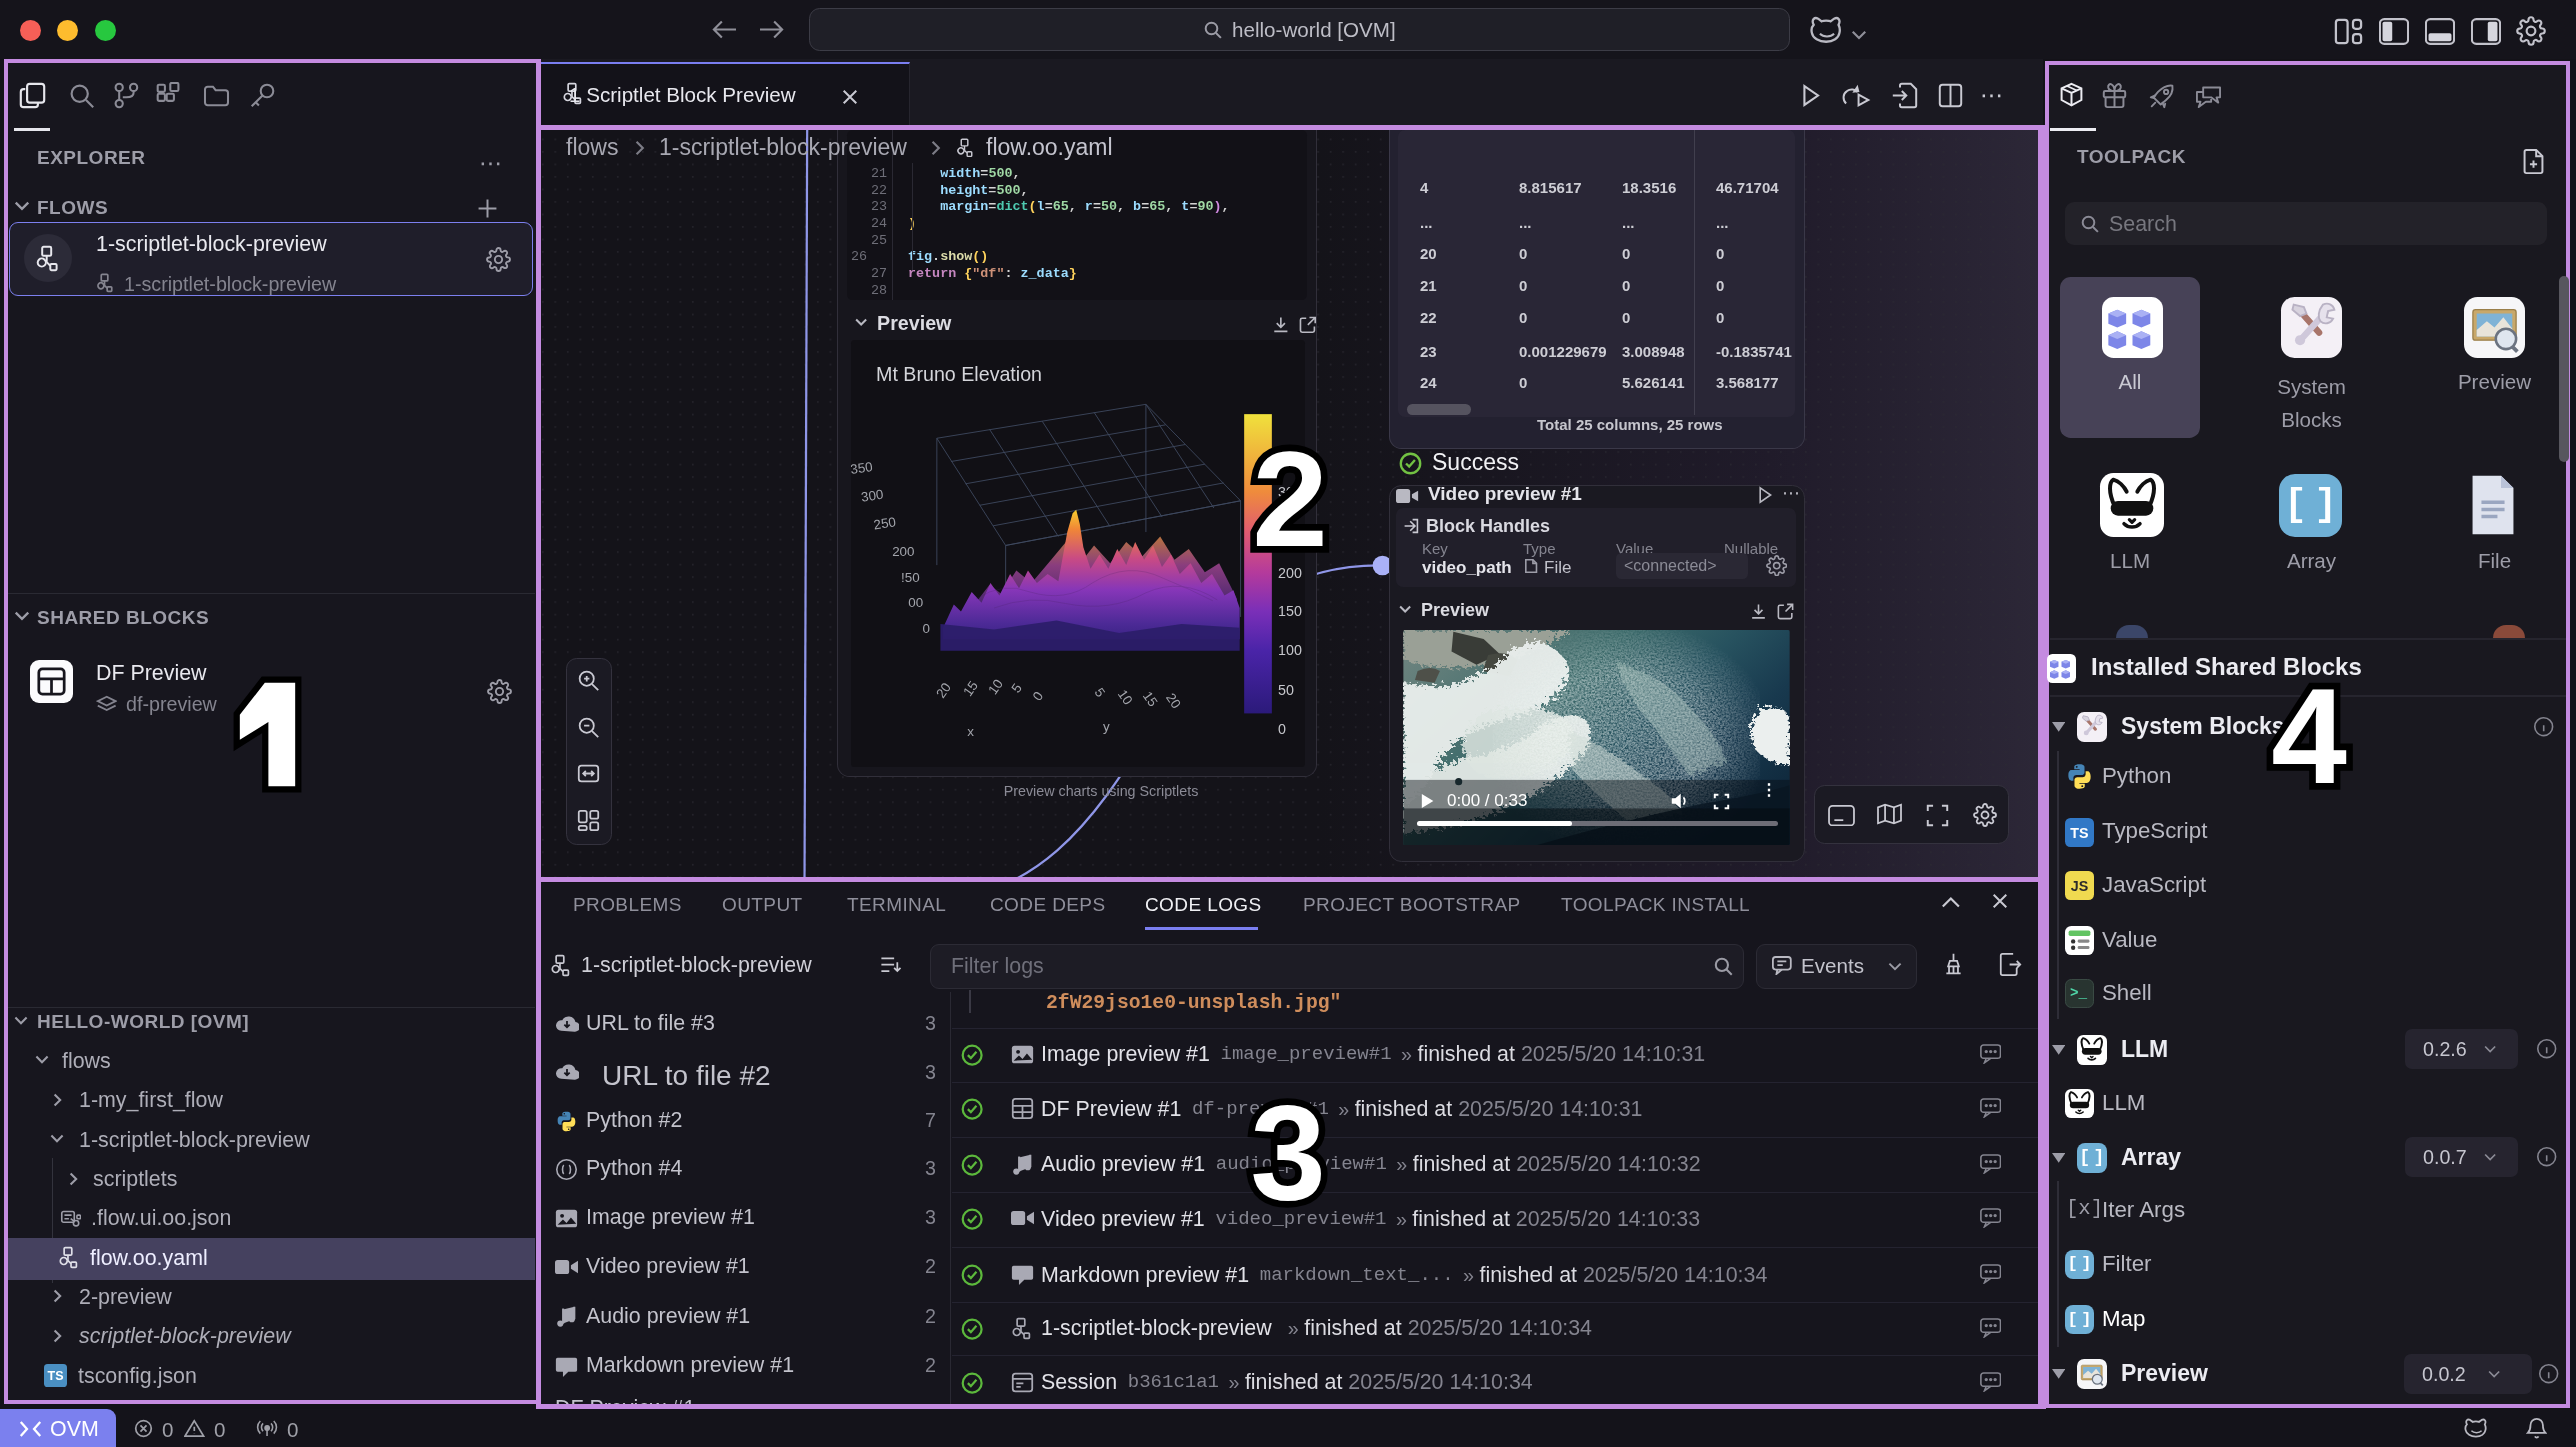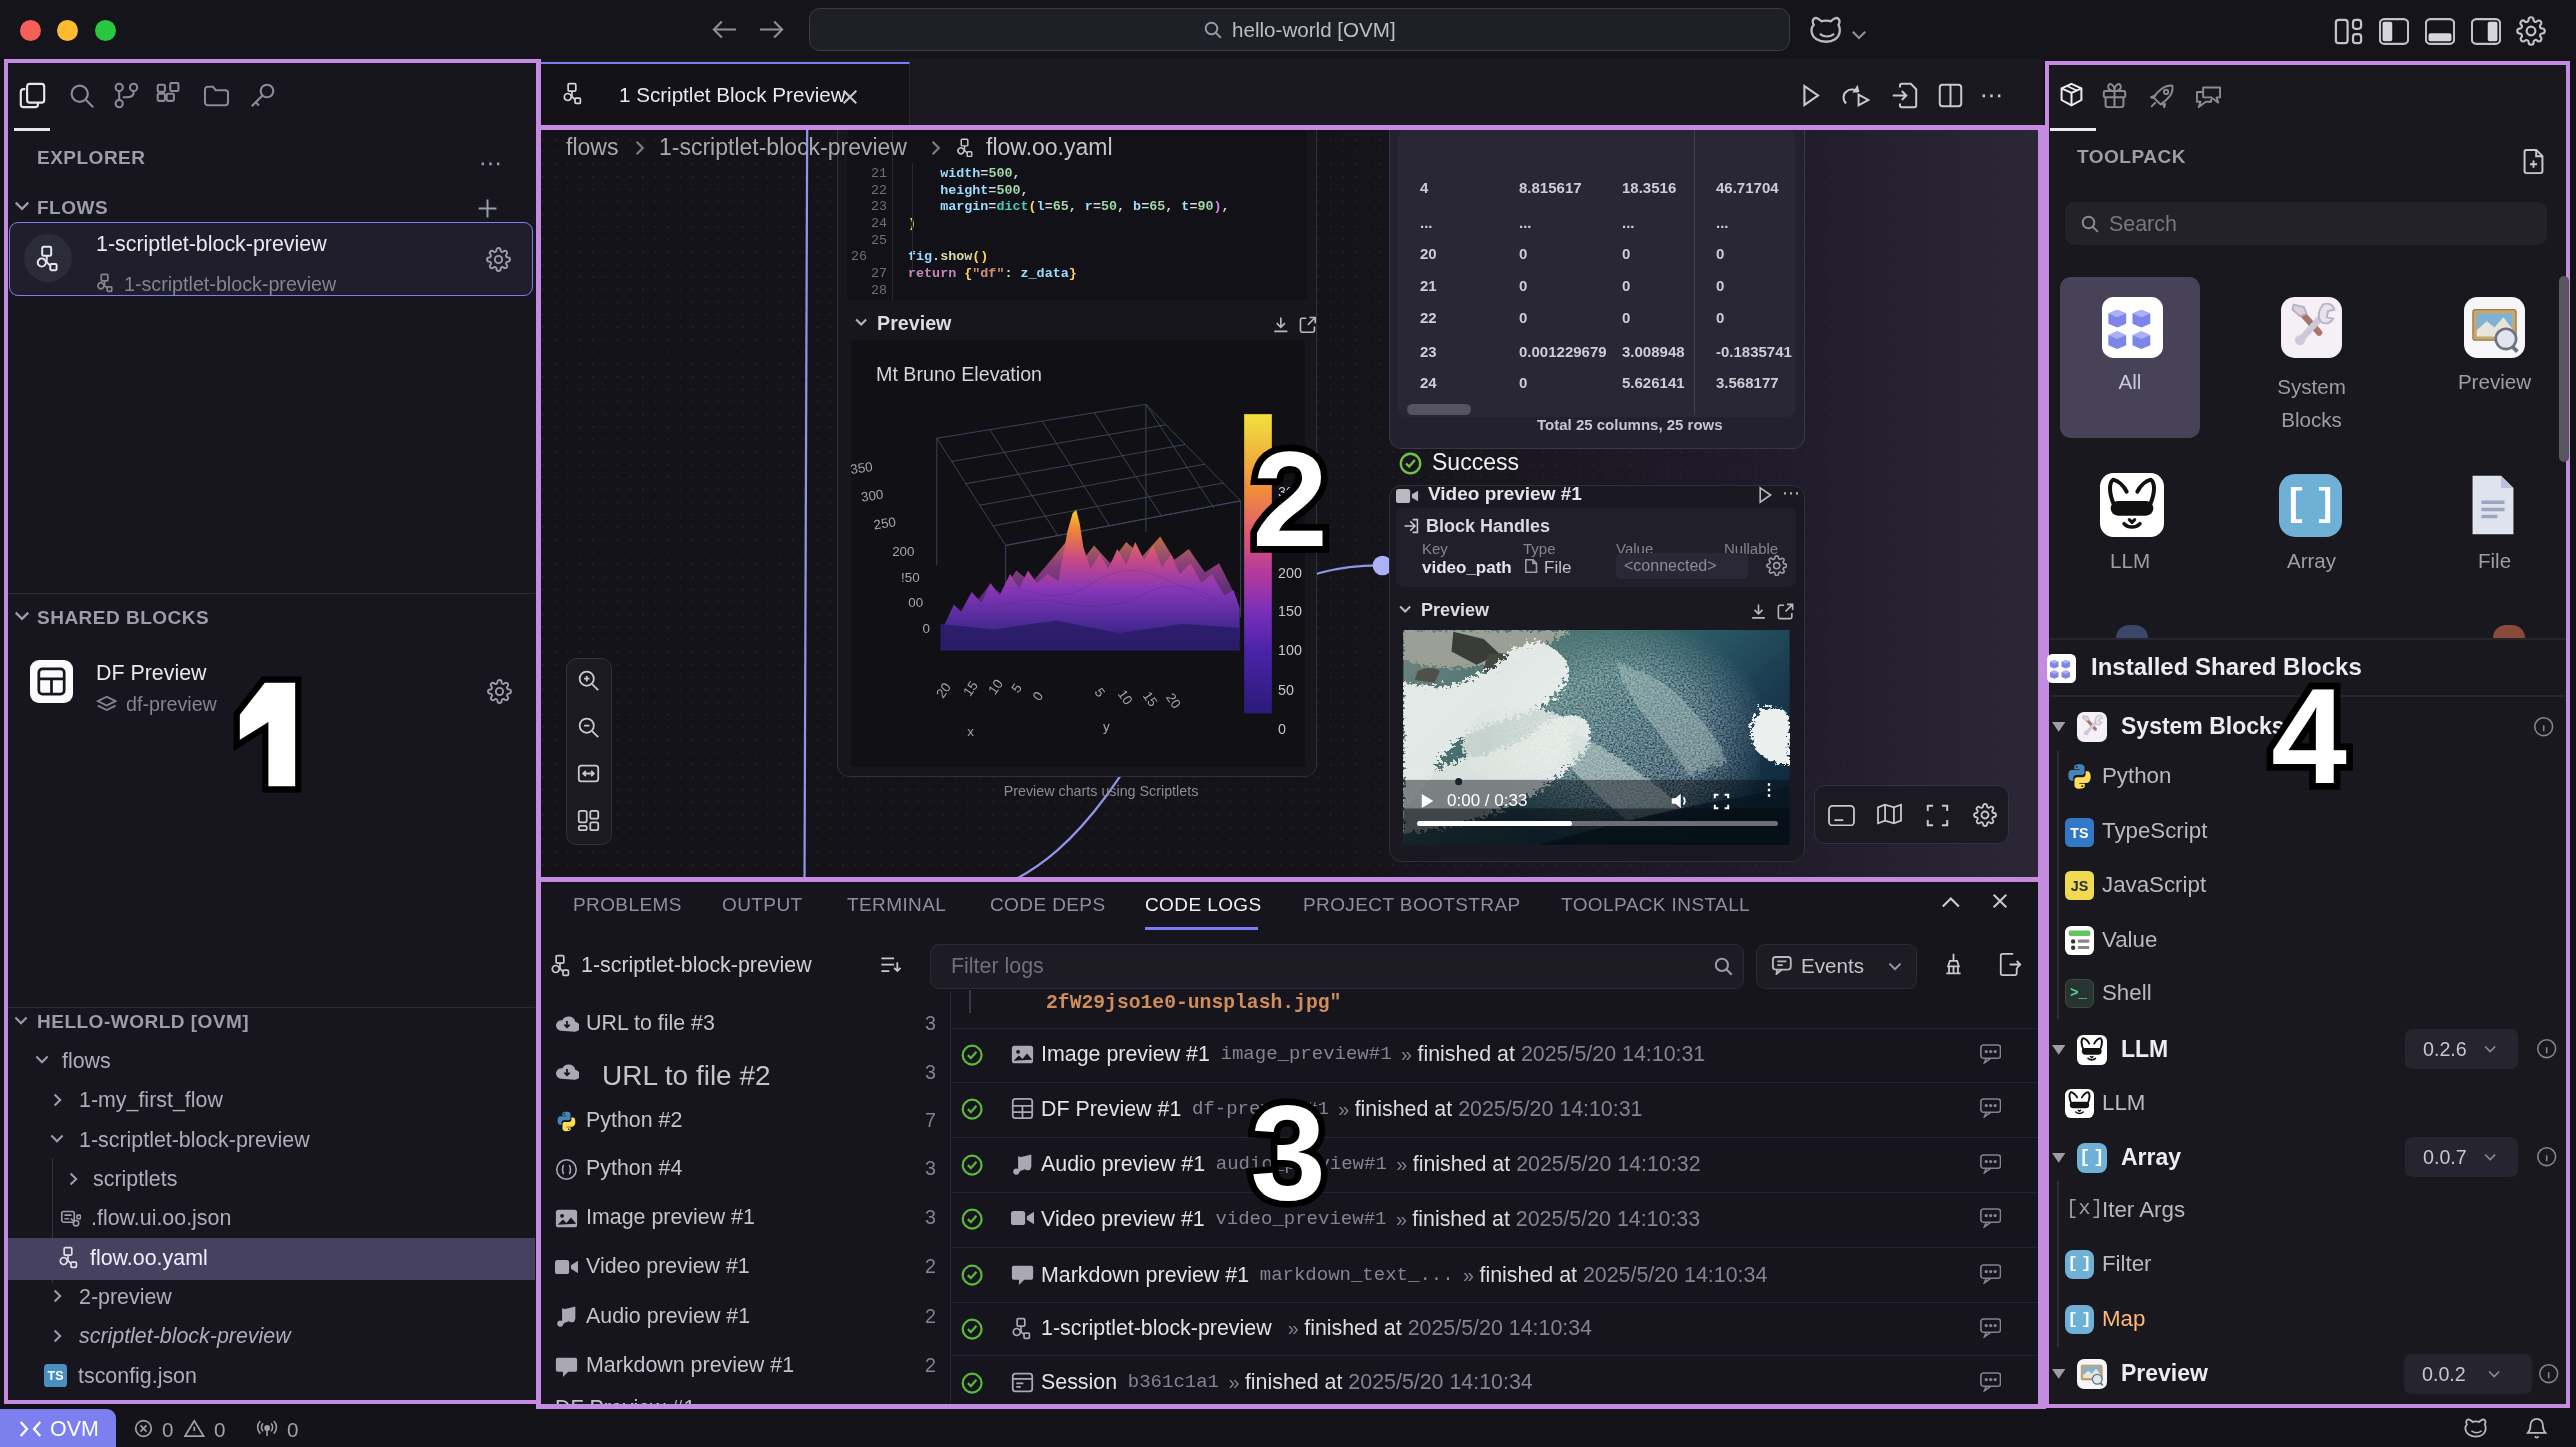--- a/index.html
+++ b/index.html
@@ -198,21 +198,21 @@
 <div class="abs" style="left:78px;top:1364px;font-size:21.4px;color:#aeaeb8;">tsconfig.json</div>
 
 <div class="abs" style="left:540px;top:59px;width:1503px;height:66px;background:#1a1921;"></div>
 <div class="abs" style="left:541px;top:62px;width:369px;height:63px;background:#131219;border-top:2.7px solid #7a7ef0;border-right:0.9px solid #26252e;"></div>
 <svg class="ic" style="left:562px;top:82px" width="23" height="23" viewBox="0 0 30 30" fill="none" stroke="#d5d5de" stroke-width="2.2">
     <rect x="8" y="2" width="10" height="10" rx="1.5"></rect>
     <path d="M13 12v7M13 19l4 4"></path>
     <rect x="3" y="15" width="9" height="9" rx="4.5" transform="rotate(45 7.5 19.5)"></rect>
     <rect x="17" y="21" width="7" height="7" rx="1.2"></rect>
   </svg>
-<div class="abs" style="left:619px;top:83px;font-size:20.6px;color:#e8e8ee;">1 Scriptlet Block Preview</div>
+<div class="abs" style="left:569px;top:83px;font-size:20.6px;color:#e8e8ee;">1 Scriptlet Block Preview</div>
 <svg class="ic" style="left:841px;top:88px" width="18" height="18" viewBox="0 0 20 20" fill="none" stroke="#c9c9d2" stroke-width="2.2">
     <path d="M3 3l14 14M17 3L3 17"></path>
   </svg>
 <svg class="ic" style="left:1800px;top:84px" width="21.4" height="23" viewBox="0 0 20 22" fill="none" stroke="#c9c9d2" stroke-width="2">
     <path d="M4 2l13 9-13 9z"></path>
   </svg>
 <svg class="ic" style="left:1839px;top:82px" width="32" height="27" viewBox="0 0 36 30" fill="none" stroke="#c9c9d2" stroke-width="2.2">
     <path d="M8 24c-4-4-4-11 1-14 4-3 9-2 12 1"></path>
     <path d="M21 3l2 8-8 1z" fill="#c9c9d2" stroke="none"></path>
     <path d="M22 14l11 6-11 6z"></path>
@@ -999,21 +999,21 @@
     <path d="M12 10.5V17M12 7.2v.2"></path>
   </svg>
 <div class="abs" style="left:2057px;top:1181px;width:1.8px;height:166px;background:#2e2d37;"></div>
 <div class="abs mono" style="left:2066px;top:1197px;font-size:20.6px;color:#9d9da8;">[x]</div>
 <div class="abs" style="left:2102px;top:1197px;font-size:22.3px;color:#b9b9c2;">Iter Args</div>
 <div class="abs" style="left:2065px;top:1250px;width:29px;height:29px;background:#6fb0d6;border-radius:8px;"></div>
 <div class="abs mono" style="left:2065px;top:1249px;width:29px;height:29px;font-size:17px;font-weight:bold;color:#fff;display:flex;align-items:center;justify-content:center;">[ ]</div>
 <div class="abs" style="left:2102px;top:1251px;font-size:22.3px;color:#b9b9c2;">Filter</div>
 <div class="abs" style="left:2065px;top:1305px;width:29px;height:29px;background:#6fb0d6;border-radius:8px;"></div>
 <div class="abs mono" style="left:2065px;top:1305px;width:29px;height:29px;font-size:17px;font-weight:bold;color:#fff;display:flex;align-items:center;justify-content:center;">[ ]</div>
-<div class="abs" style="left:2102px;top:1306px;font-size:22.3px;color:#fdba74;text-align:center;">Map</div>
+<div class="abs" style="left:2102px;top:1306px;font-size:22.3px;color:#ffffff;text-align:center;">Map</div>
 <svg class="ic" style="left:2052px;top:1369px" width="13.4" height="9.8" viewBox="0 0 15 11" fill="#9d9da8">
     <path d="M0 0h15L7.5 11z"></path>
   </svg>
 <div class="abs" style="left:2077px;top:1359px;width:29.5px;height:29.5px;background:#f6f6f8;border-radius:7.1px;"></div>
 <svg class="ic" style="left:2077px;top:1359px" width="29.5" height="29.5" viewBox="0 0 48 48">
 <rect x="7" y="10" width="34" height="24" rx="2" fill="#c8a86a" stroke="#9a7f4a"></rect>
 <rect x="10" y="13" width="28" height="18" fill="#7fb3d6"></rect>
 <path d="M10 26l8-7 6 5 7-8 7 9v6H10z" fill="#e8e4da"></path>
 <circle cx="33" cy="33" r="8" fill="#dfe6ef" stroke="#6b7380" stroke-width="2"></circle>
 <path d="M38 39l4 4" stroke="#6b7380" stroke-width="3"></path>

